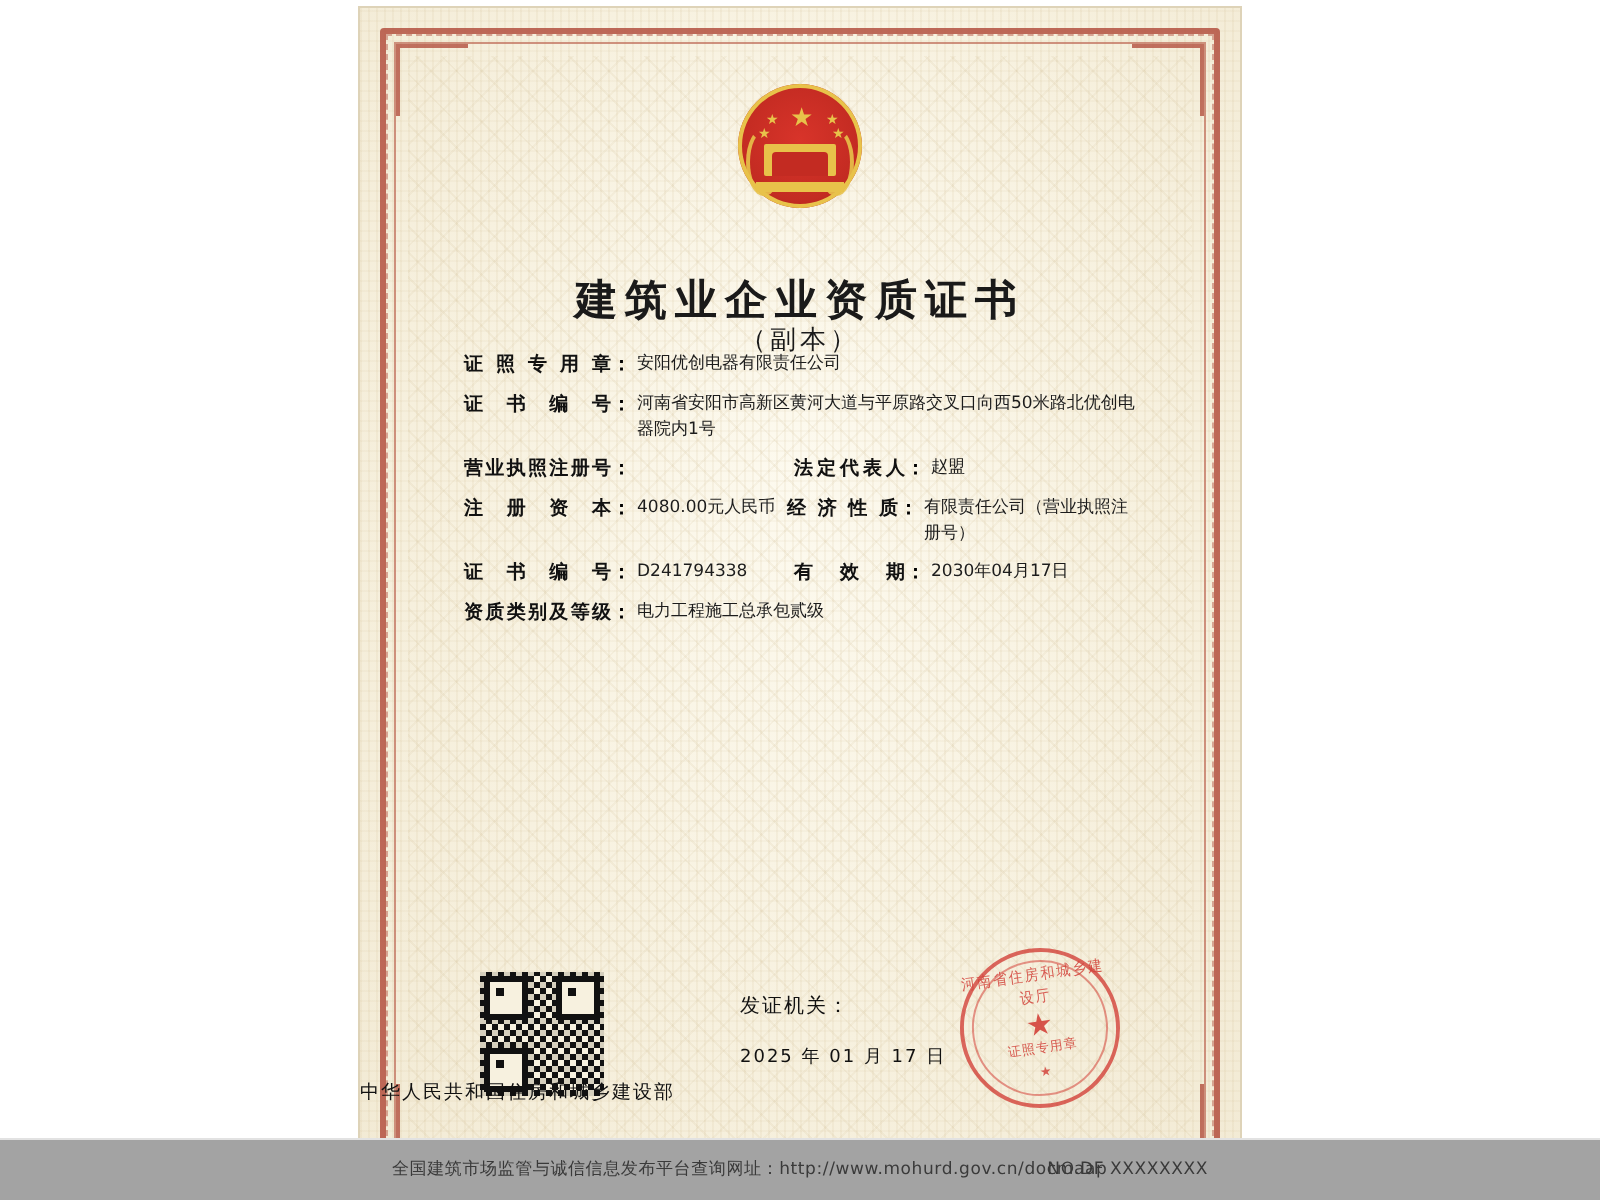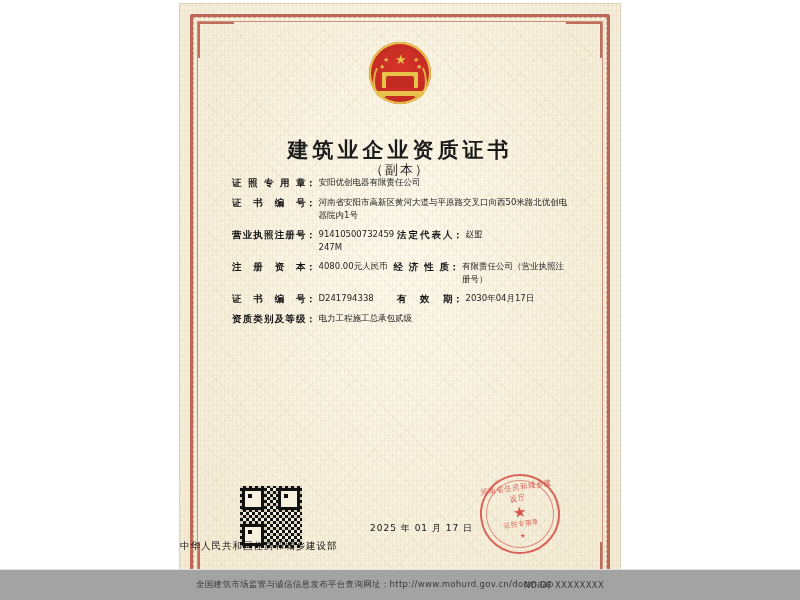--- a/index.html
+++ b/index.html
@@ -410,21 +410,20 @@
       <div class="row row-full">
         <span class="lbl w-wide">证书编号</span>
         <span class="colon">：</span>
         <span class="val wide">河南省安阳市高新区黄河大道与平原路交叉口向西50米路北优创电器院内1号</span>
       </div>
 
       <div class="row two">
         <div class="cell cell-a">
           <span class="lbl w-wide">营业执照注册号</span>
           <span class="colon">：</span>
-          <span class="val">91410500732459247M</span>
         </div>
         <div class="cell cell-b">
           <span class="lbl w-mid">法定代表人</span>
           <span class="colon">：</span>
           <span class="val">赵盟</span>
         </div>
       </div>
 
       <div class="row two">
         <div class="cell cell-a">
@@ -465,20 +464,21 @@
           <i></i>
         </div>
       <div class="fp b">
           <i></i>
         </div>
       <div class="fp c">
           <i></i>
         </div>
     </div>
 
+    <div class="issuer">发证机关：</div>
     <div class="issue-date">2025 年 01 月 17 日</div>
     <div class="ministry">中华人民共和国住房和城乡建设部</div>
 
     <div class="seal">
       <div class="ring"></div>
       <div class="arc">河南省住房和城乡建设厅</div>
       <div class="star">★</div>
       <div class="mid-text">证照专用章</div>
       <div class="bottom-text">★</div>
     </div>

